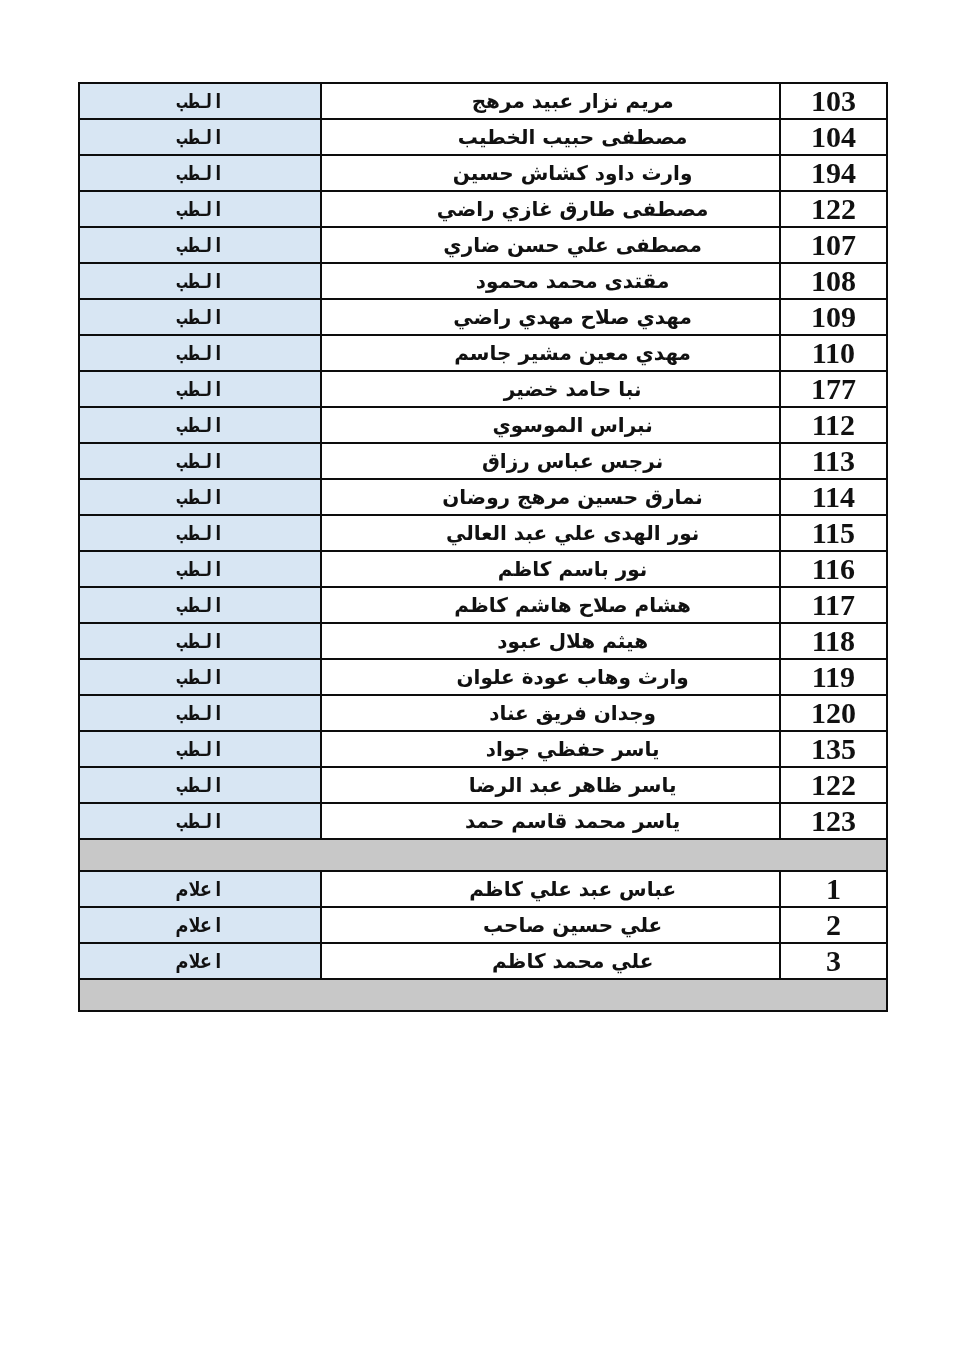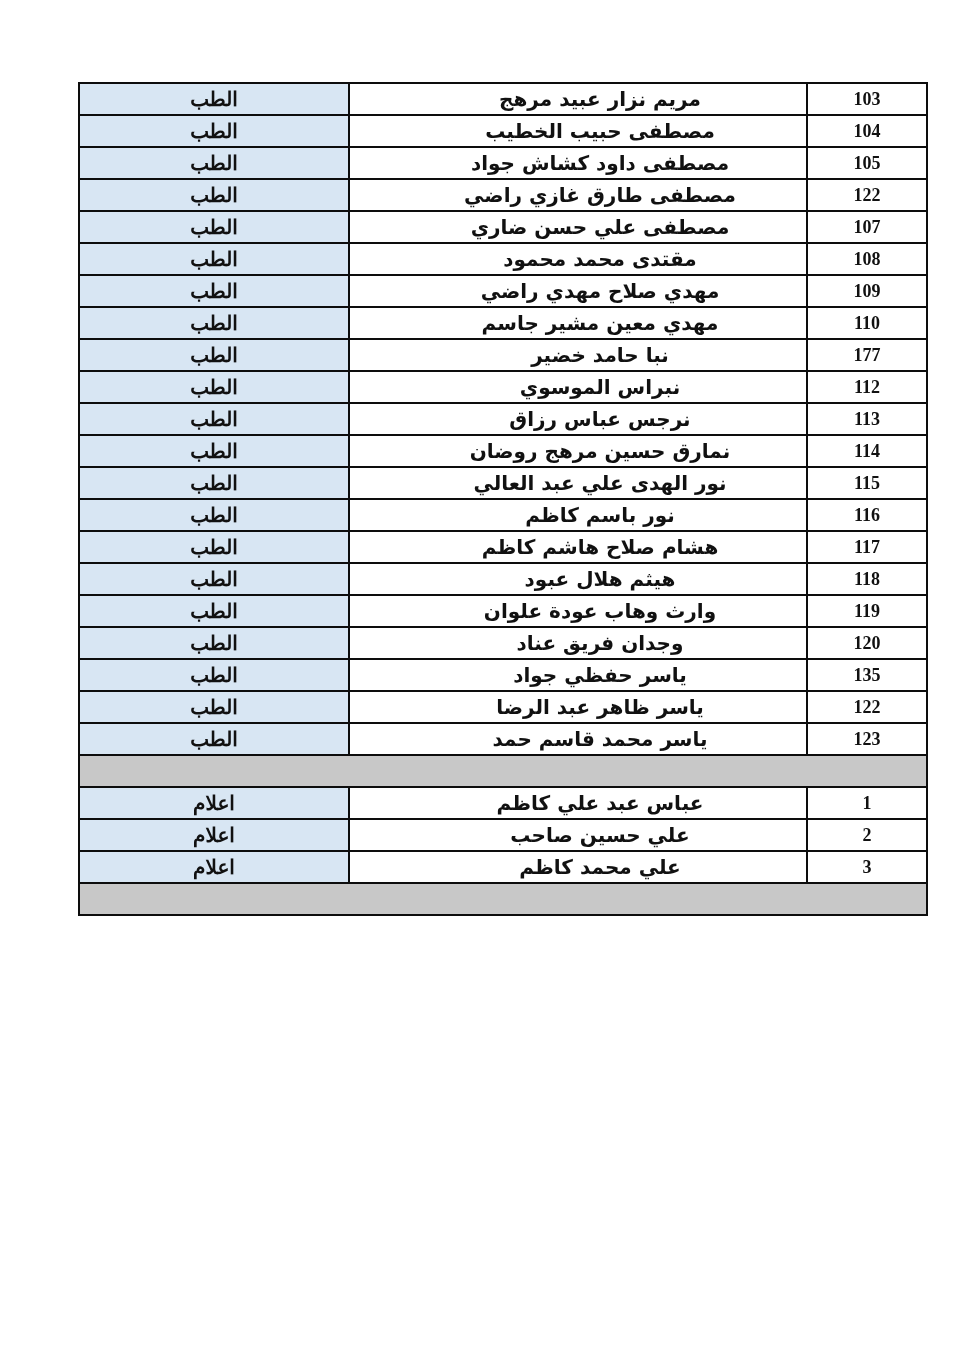--- a/index.html
+++ b/index.html
@@ -29,35 +29,35 @@
     border: 2px solid #0d0d0d;
     height: 32px;
     text-align: center;
     vertical-align: middle;
     font-weight: bold;
     color: #111111;
     overflow: hidden;
     white-space: nowrap;
   }
   td.col-no {
-    width: 120px;
+    width: 107px;
     font-family: "Liberation Serif", "DejaVu Serif", serif;
-    font-size: 18px;
+    font-size: 30px;
     background: #ffffff;
   }
   td.col-name {
     width: 458px;
     font-family: "DejaVu Sans", sans-serif;
     font-size: 20px;
     background: #ffffff;
     padding-left: 44px;
   }
   td.col-dept {
-    width: 270px;
-    font-family: Liberation Serif, serif;
+    width: 242px;
+    font-family: Liberation Mono, monospace;
     font-size: 20px;
   }
   tr.separator-row td {
     height: 32px;
     padding: 0;
   }
 </style>
 </head>
 <body>
 
@@ -68,22 +68,22 @@
           <td class="col-no">103</td>
           <td class="col-name">مريم نزار عبيد مرهج</td>
           <td class="col-dept" style="background: rgb(216, 230, 243);">الطب</td>
         </tr>
         <tr>
           <td class="col-no">104</td>
           <td class="col-name">مصطفى حبيب الخطيب</td>
           <td class="col-dept" style="background: rgb(216, 230, 243);">الطب</td>
         </tr>
         <tr>
-          <td class="col-no">105</td>
-          <td class="col-name">مصطفى داود كشاش جواد</td>
+          <td class="col-no">194</td>
+          <td class="col-name">وارث داود كشاش حسين</td>
           <td class="col-dept" style="background: rgb(216, 230, 243);">الطب</td>
         </tr>
         <tr>
           <td class="col-no">122</td>
           <td class="col-name">مصطفى طارق غازي راضي</td>
           <td class="col-dept" style="background: rgb(216, 230, 243);">الطب</td>
         </tr>
         <tr>
           <td class="col-no">107</td>
           <td class="col-name">مصطفى علي حسن ضاري</td>

